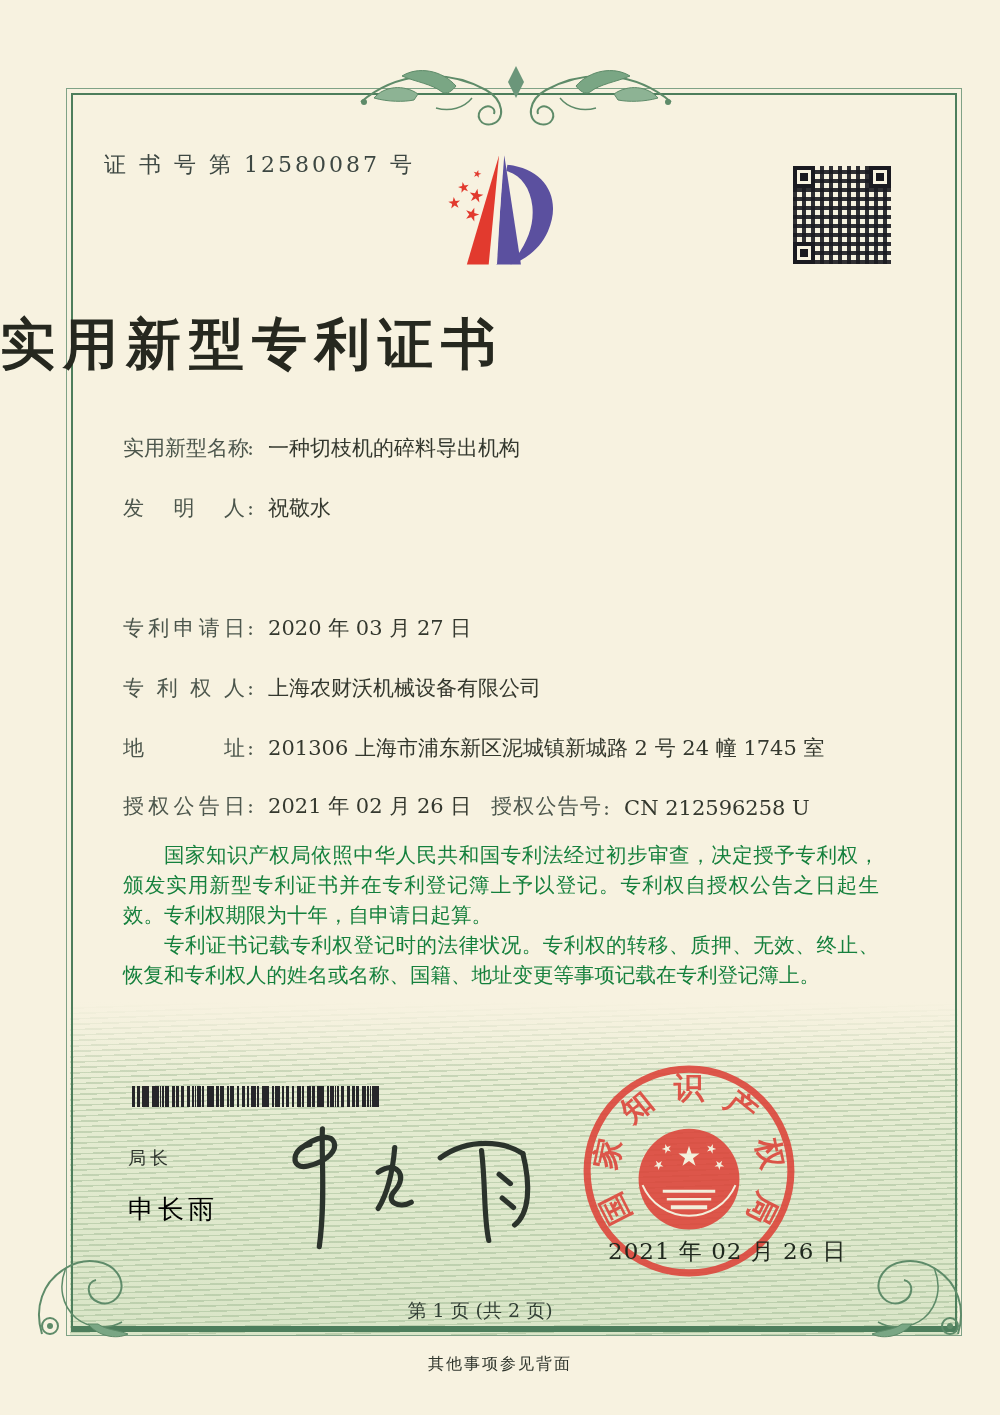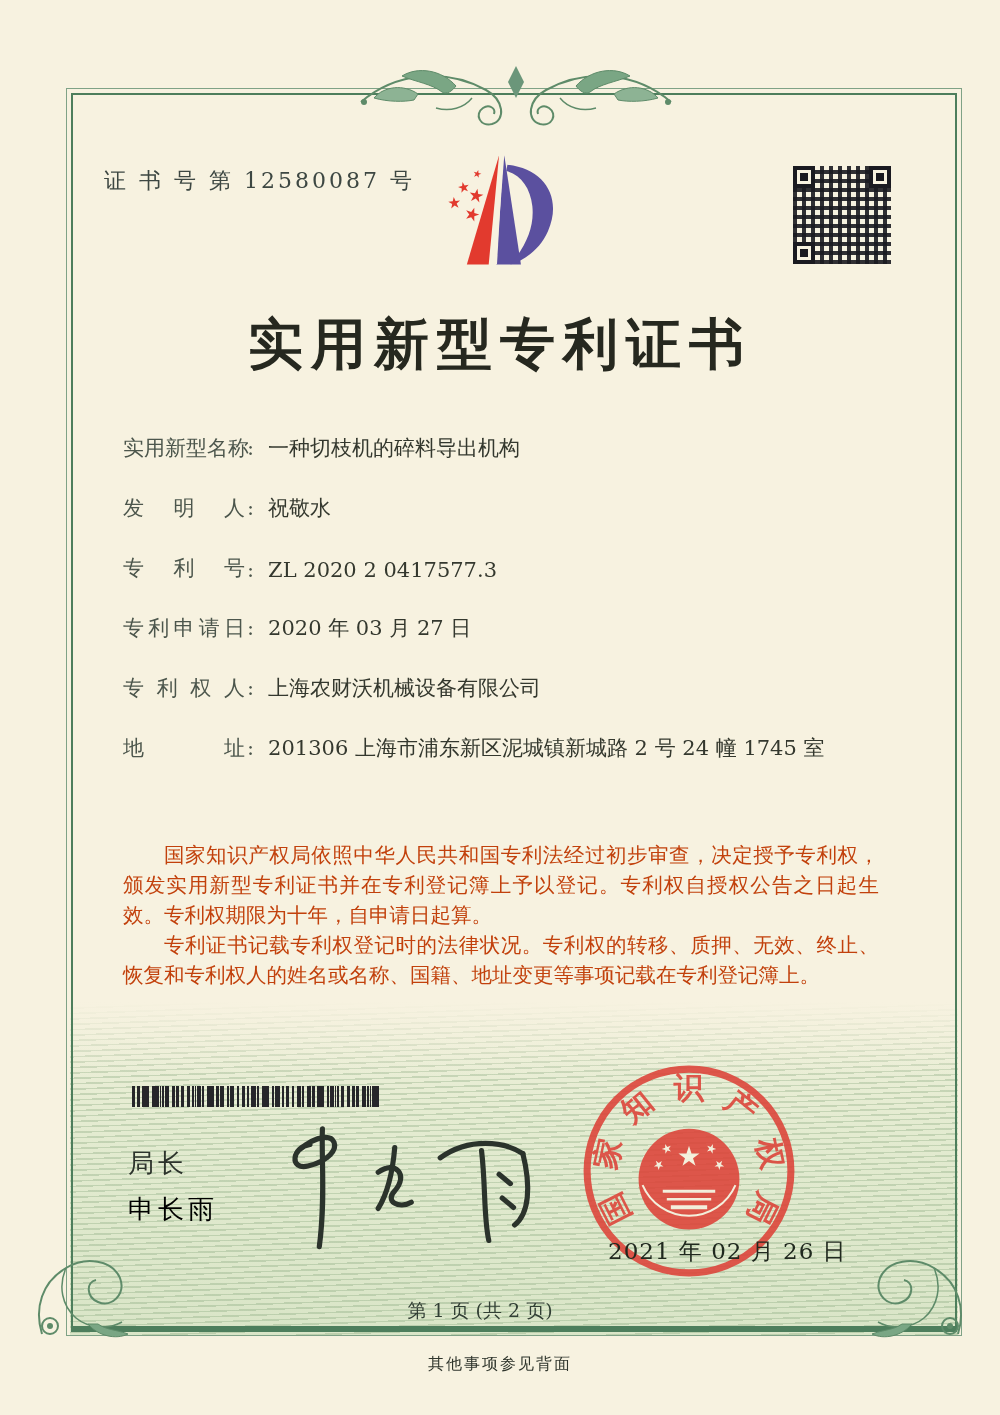--- a/index.html
+++ b/index.html
@@ -19,39 +19,39 @@
   
   #frame-outer{
     position:absolute;left:66px;top:88px;width:896px;height:1248px;
     border:1px solid #7fa286;box-sizing:border-box;
   }
   #frame-inner{
     position:absolute;left:4px;top:4px;right:4px;bottom:3px;
     border:2px solid #4d7e5c;border-bottom-width:6px;box-sizing:border-box;
   }
   .abs{position:absolute;}
-  #cert-no{left:104px;top:166px;font-size:22px;letter-spacing:3px;color:#3d4742;}
-  #title{left:0;top:308px;width:100%;text-align:center;font-size:55px;font-weight:600;
+  #cert-no{left:104px;top:150px;font-size:22px;letter-spacing:3px;color:#3d4742;}
+  #title{left:0;top:308px;width:100%;text-align:left;font-size:55px;font-weight:600;
          letter-spacing:8px;color:#26281f;}
   .frow{position:absolute;left:123px;width:810px;font-size:21px;white-space:nowrap;}
   .flabel{display:inline-block;width:122px;text-align:justify;text-align-last:justify;
           color:#4c564c;vertical-align:bottom;}
   .fcolon{color:#4c564c;margin:0 14px 0 2px;}
   .fvalue{color:#34382e;}
   .fpair2{position:absolute;left:368px;top:0;}
   #body-text{left:123px;top:840px;width:756px;font-size:20.5px;line-height:30px;
-             color:#c2410c;text-align:justify;}
+             color:#15803d;text-align:justify;}
   #body-text p{margin:0;text-indent:2em;}
   #barcode{left:132px;top:1086px;width:247px;height:21px;
     background:
       repeating-linear-gradient(90deg,#26262a 0 2px,rgba(0,0,0,0) 2px 5px),
       repeating-linear-gradient(90deg,#26262a 0 3px,rgba(0,0,0,0) 3px 11px),
       repeating-linear-gradient(90deg,#26262a 0 1px,rgba(0,0,0,0) 1px 7px);
   }
-  #signer-title{left:128px;top:1146px;font-size:26px;color:#2c332c;
+  #signer-title{left:128px;top:1146px;font-size:18px;color:#2c332c;
       font-family:"Liberation Sans","DejaVu Sans",sans-serif;letter-spacing:4px;}
   #signer-name{left:128px;top:1192px;font-size:26px;color:#000000;
       font-family:"Liberation Sans","DejaVu Sans",sans-serif;letter-spacing:4px;}
   #signature{left:268px;top:1102px;}
   #seal{left:578px;top:1058px;}
   #seal-date{left:608px;top:1236px;font-size:23px;color:#20291f;letter-spacing:1px;}
   #page-indicator{left:0;top:1298px;width:960px;text-align:center;font-size:19px;color:#323f35;}
   #back-note{left:0;top:1354px;width:1000px;text-align:center;font-size:16px;
              letter-spacing:2px;color:#2f352c;}
   
@@ -137,31 +137,34 @@
   </div>
 
   <div id="title" class="abs">实用新型专利证书</div>
 
   <div class="frow" style="top:494px">
     <span class="flabel">发明人</span><span class="fcolon">:</span><span class="fvalue">祝敬水</span>
   </div>
   <div class="frow" style="top:434px">
     <span class="flabel">实用新型名称</span><span class="fcolon">:</span><span class="fvalue">一种切枝机的碎料导出机构</span>
   </div>
-  <div class="frow" style="top:554px">
-    <span class="flabel">专利号</span><span class="fcolon">:</span><span class="fvalue">ZL 2020 2 0417577.3</span>
-  </div>
   <div class="frow" style="top:614px">
     <span class="flabel">专利申请日</span><span class="fcolon">:</span><span class="fvalue">2020 年 03 月 27 日</span>
   </div>
   <div class="frow" style="top:674px">
     <span class="flabel">专利权人</span><span class="fcolon">:</span><span class="fvalue">上海农财沃机械设备有限公司</span>
   </div>
   <div class="frow" style="top:734px">
     <span class="flabel">地址</span><span class="fcolon">:</span><span class="fvalue">201306 上海市浦东新区泥城镇新城路 2 号 24 幢 1745 室</span>
+  </div>
+  <div class="frow" style="top:792px">
+    <span class="flabel">授权公告日</span><span class="fcolon">:</span><span class="fvalue">2021 年 02 月 26 日</span>
+    <span class="fpair2">
+      <span class="flabel" style="width:110px">授权公告号</span><span class="fcolon">:</span><span class="fvalue">CN 212596258 U</span>
+    </span>
   </div>
 
   <div id="body-text" class="abs">
     <p>国家知识产权局依照中华人民共和国专利法经过初步审查，决定授予专利权，颁发实用新型专利证书并在专利登记簿上予以登记。专利权自授权公告之日起生效。专利权期限为十年，自申请日起算。</p>
     <p>专利证书记载专利权登记时的法律状况。专利权的转移、质押、无效、终止、恢复和专利权人的姓名或名称、国籍、地址变更等事项记载在专利登记簿上。</p>
   </div>
 
   <div id="barcode" class="abs"></div>
 
   <div id="signer-title" class="abs">局长</div>

